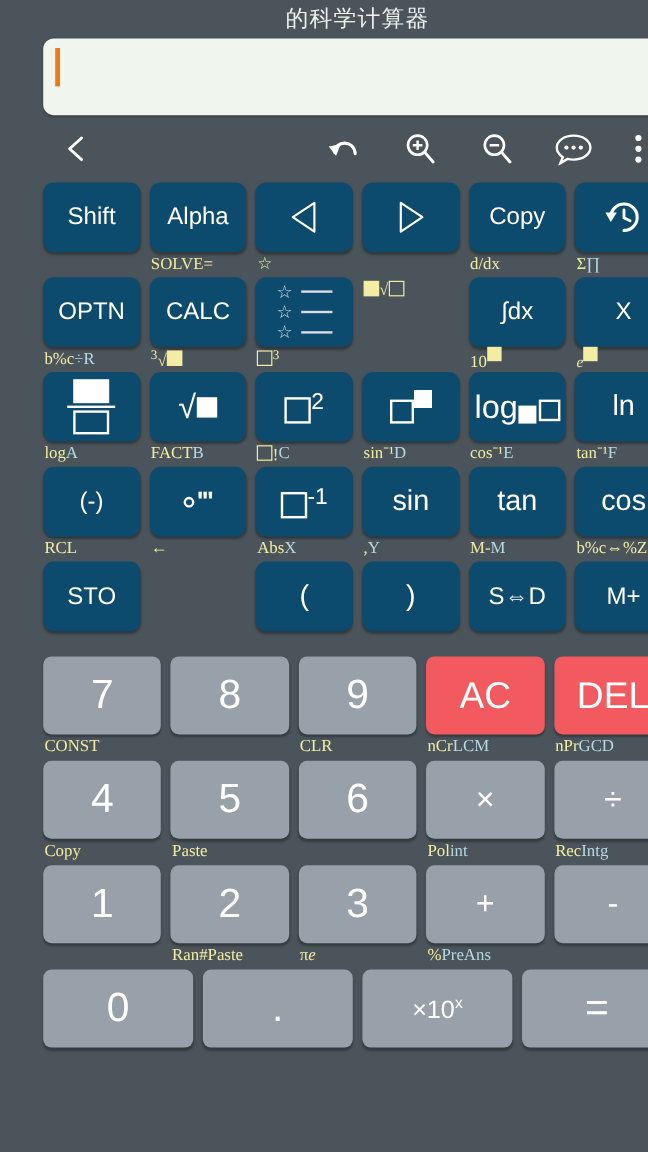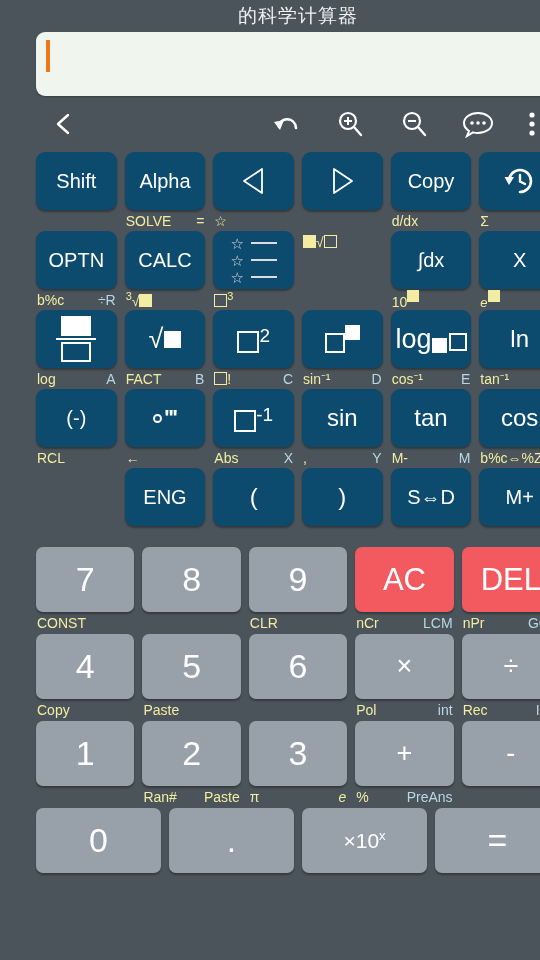--- a/index.html
+++ b/index.html
@@ -38,22 +38,22 @@
   .tb-right { width: 64px; height: 44px; }
   .tb-btn svg { display: block; }
 
   
   .keys { flex: 1; display: flex; flex-direction: column; padding: 0 4px 3px; }
 
   .krow { display: flex; }
   .kcell { flex: 1; display: flex; flex-direction: column; align-items: stretch; padding: 0 4px; }
 
   .labels {
-    height: 21px; display: flex; align-items: center; justify-content: space-between;
-    padding: 0 1px; font-size: 14px; line-height: 1;
+    height: 21px; display: flex; align-items: center; justify-content: flex-start;
+    padding: 0 1px; font-size: 14px; line-height: 1; font-family: Liberation Serif, serif;
   }
   .lbl-y { color: #f2eda2; white-space: nowrap; }
   .lbl-b { color: #b8d8e4; white-space: nowrap; }
 
   .key {
     height: 58px; border-radius: 9px;
     display: flex; align-items: center; justify-content: center;
     color: #ffffff; font-size: 24px; cursor: pointer;
     user-select: none;
   }
@@ -415,26 +415,26 @@
           </div>
         <div class="labels">
             <span class="lbl-y">b%c⇔%Z</span>
             <span class="lbl-b"></span>
           </div>
       </div>
     </div>
 
     <div class="krow">
       <div class="kcell">
+        <div class="key key-dark">
+            <span class="small-txt">STO</span>
+          </div>
         <div class="labels"></div>
       </div>
       <div class="kcell">
-        <div class="key key-dark">
-            <span class="small-txt">ENG</span>
-          </div>
         <div class="labels"></div>
       </div>
       <div class="kcell">
         <div class="key key-dark">
             <span>(</span>
           </div>
         <div class="labels"></div>
       </div>
       <div class="kcell">
         <div class="key key-dark">

